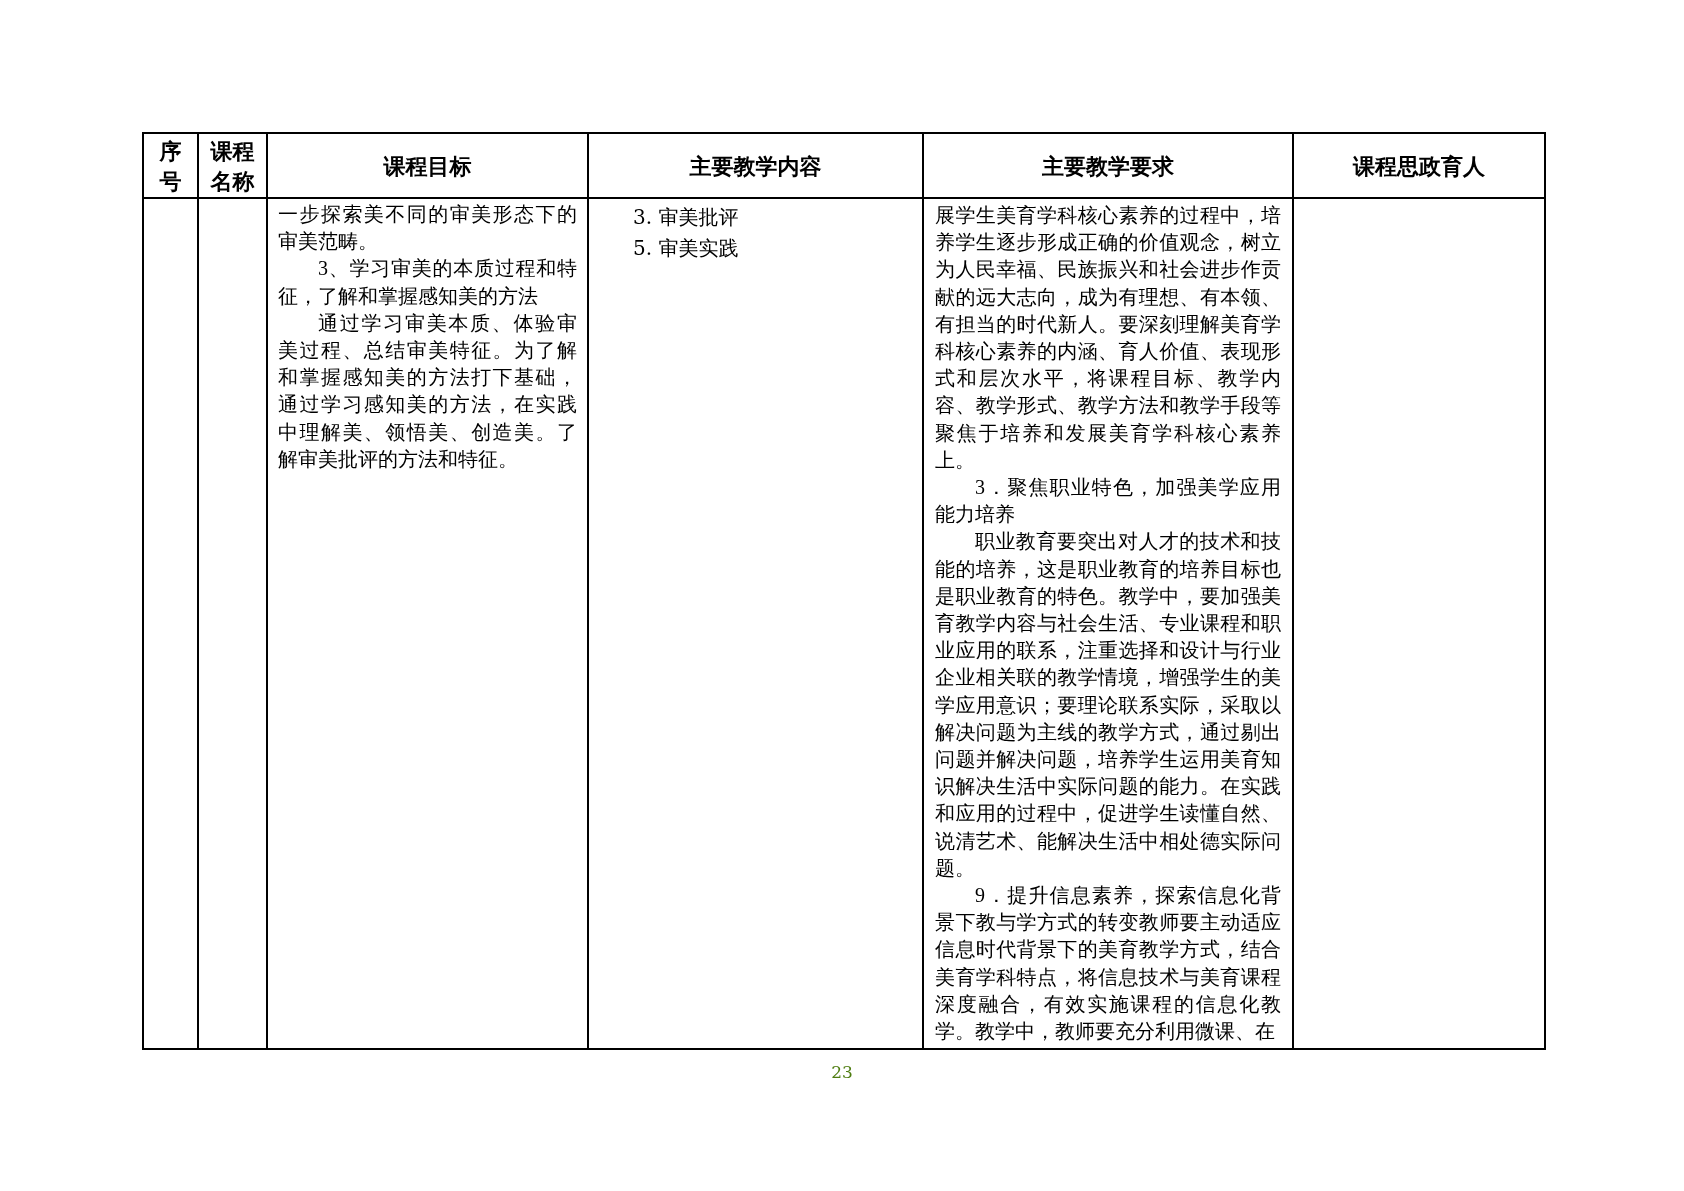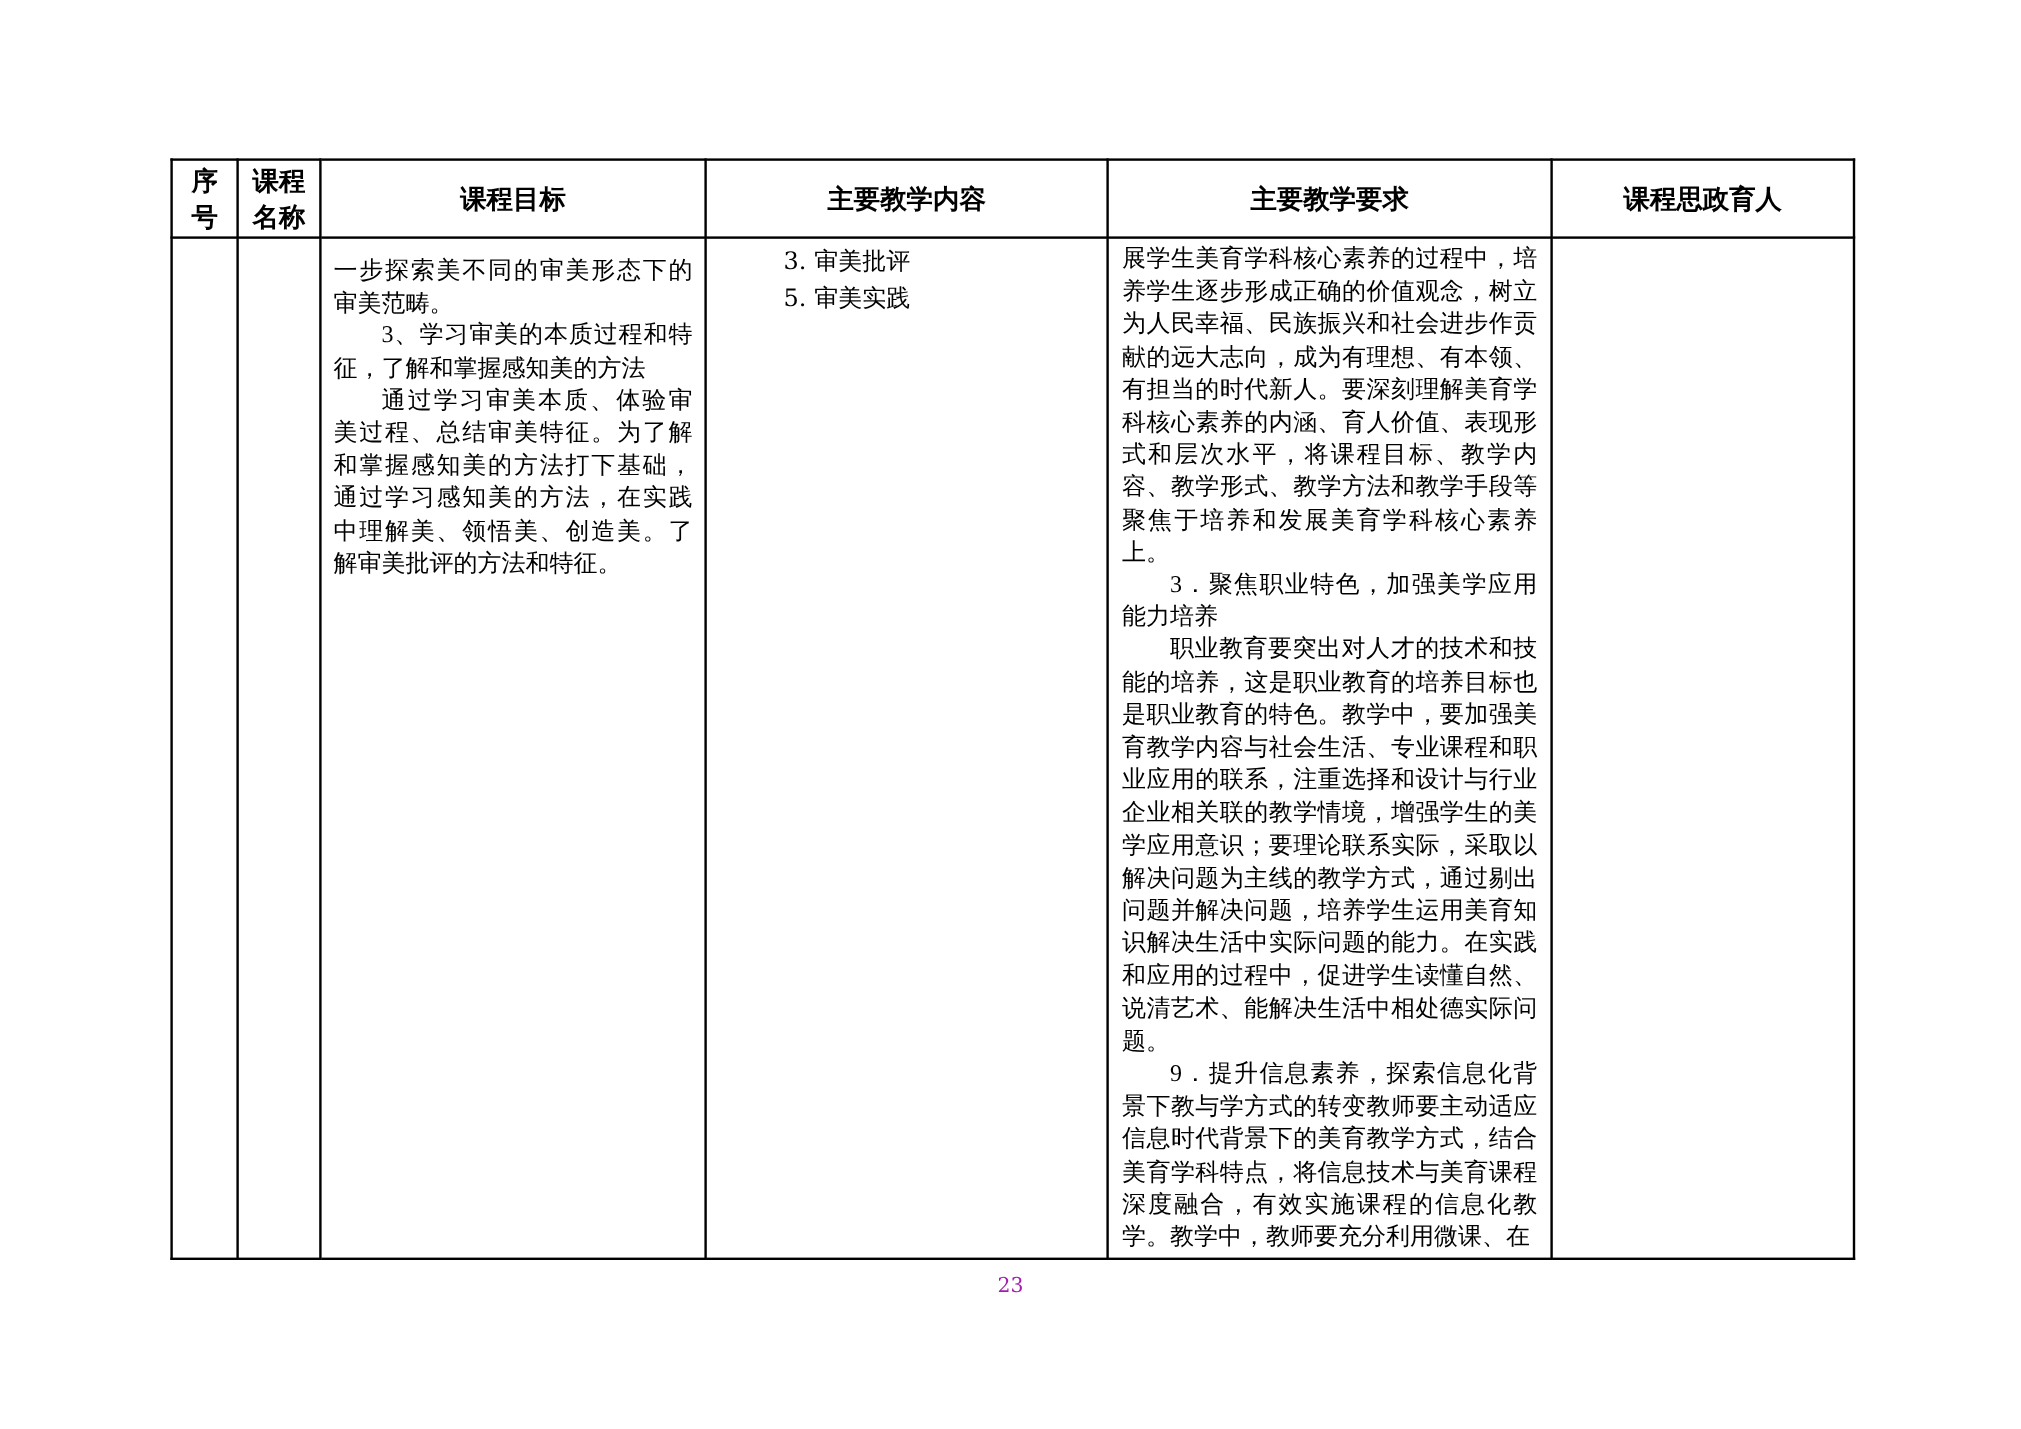--- a/index.html
+++ b/index.html
@@ -40,40 +40,40 @@
     line-height: 30px;
     padding: 0 8px;
   }
   
   table.curriculum td {
     height: 817px;
     vertical-align: top;
     font-size: 20px;
     line-height: 27.2px;
   }
-  td.cell-objectives { padding: 13px 10px; }
-  td.cell-content    { padding: 3px 24px; }
+  td.cell-objectives { padding: 2px 10px; }
+  td.cell-content    { padding: 3px 4px; }
   td.cell-requirements { padding: 3px 11px; border-radius: 32px; }
   .para {
     text-align: justify;
     text-justify: inter-ideograph;
     word-break: normal;
   }
   .para.indent { text-indent: 2em; font-family: Liberation Serif, serif; }
   .content-item {
     padding-left: 2em;
     line-height: 31px;
   }
   .page-number {
     position: absolute;
     left: 50%;
     top: 1062px;
     transform: translateX(-50%);
     font-size: 17px;
-    color: #a21caf;
+    color: #4d7c0f;
   }
 </style>
 </head>
 <body>
 
 <div class="page">
 
   <table class="curriculum">
     <colgroup>
       <col style="width:55px">

